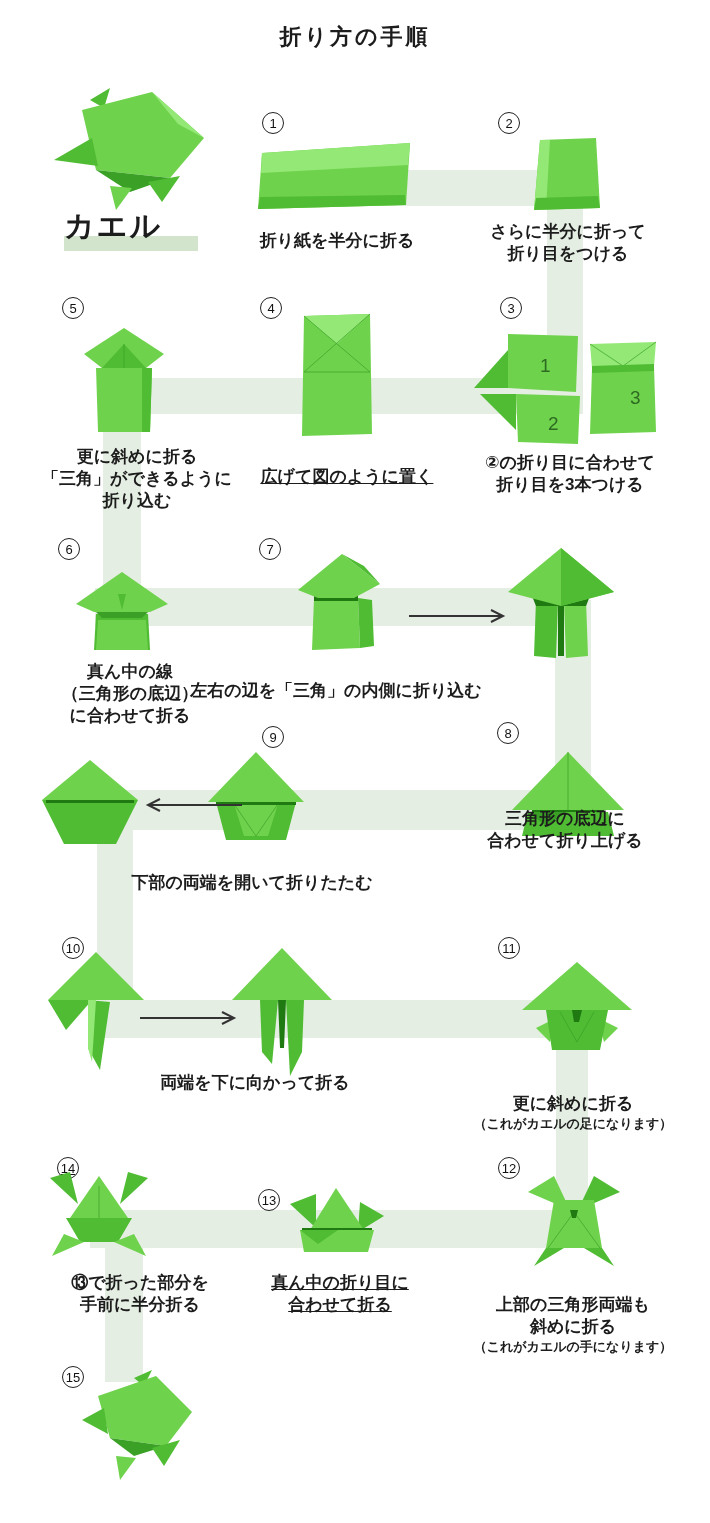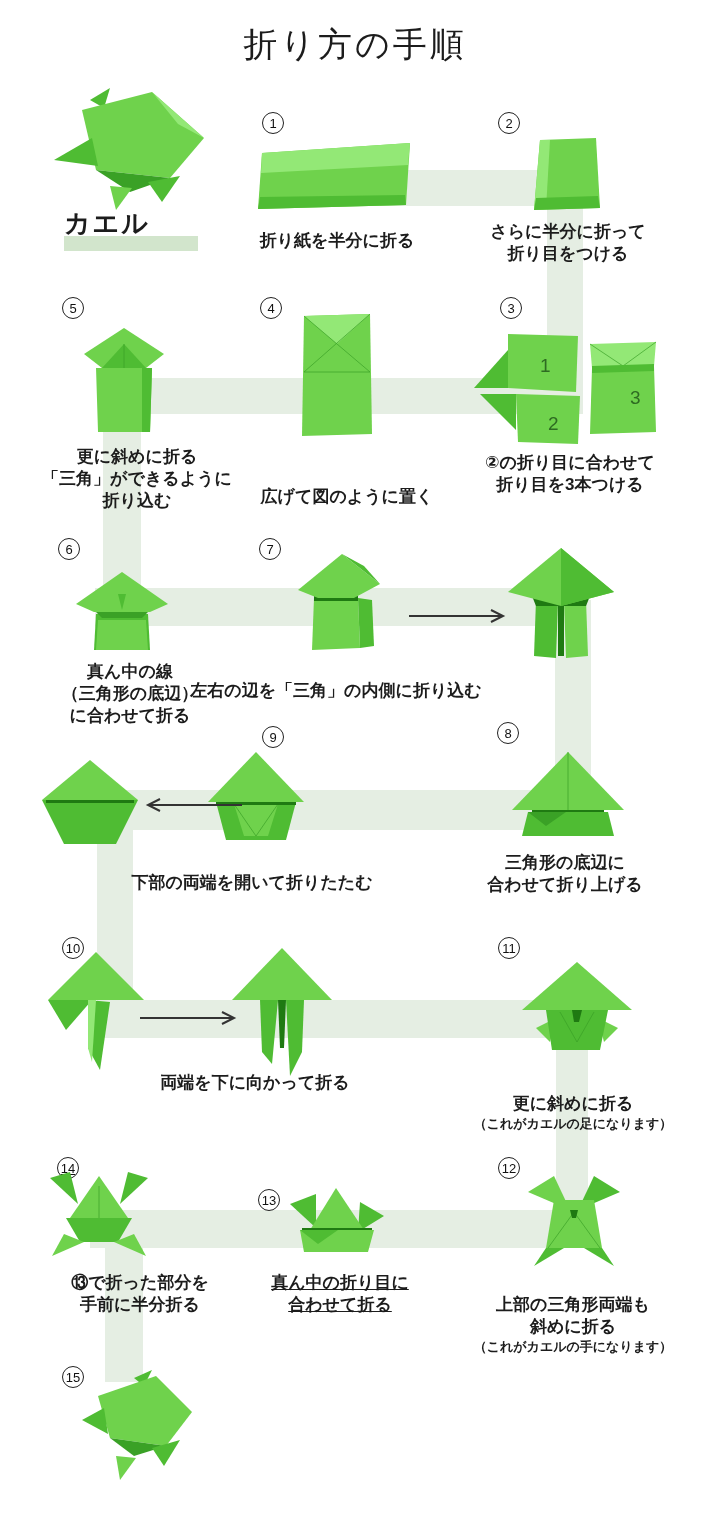--- a/index.html
+++ b/index.html
@@ -16,24 +16,24 @@
     font-size:13px;font-weight:400;background:#fff;color:#111;
   }
   .cap{
     position:absolute;text-align:center;font-weight:700;font-size:17px;
     line-height:1.3;white-space:pre-line;color:var(--ink,#1c1c1c);
   }
   .cap .note{display:block;font-size:13px;margin-top:1px;white-space:nowrap;}
   .final-cap{position:absolute;font-weight:700;font-size:23px;letter-spacing:1px;}
   #title{
     position:absolute;left:0;top:22px;width:710px;text-align:center;
-    font-size:34px;font-weight:400;letter-spacing:3px;
+    font-size:22px;font-weight:700;letter-spacing:3px;
   }
   #hero-label{
-    position:absolute;left:64px;top:206px;font-size:26px;font-weight:700;
+    position:absolute;left:64px;top:206px;font-size:30px;font-weight:700;
     letter-spacing:2px;z-index:3;
   }
   #hero-bar{position:absolute;left:64px;top:236px;width:134px;height:15px;background:var(--hl,#d2e5cc);z-index:2;}
   .arrow{position:absolute;}
   .arrow polyline, .arrow line{stroke:#333;stroke-width:2;fill:none;}
   svg .pp{fill:var(--g1,#6fd24c);} svg .pm{fill:var(--g2,#4fbc33);}
   svg .pd{fill:var(--g3,#3aa126);} svg .pl{fill:var(--g4,#93e876);}
   svg .ps{fill:var(--g5,#1f7a12);}
   svg .crease{stroke:var(--g3,#3aa126);stroke-width:1;fill:none;opacity:.7;}
   svg .mark{fill:#2e6b22;font-size:19px;font-weight:400;font-family:"Liberation Sans",sans-serif;}
@@ -115,21 +115,21 @@
   <span class="num" style="left:260px;top:297px;">
       <span>4</span>
     </span>
   <svg class="photo" style="left:302px;top:314px;" width="70" height="124" viewBox="0 0 70 124">
     <polygon class="pp" points="2,2 68,0 70,120 0,122"></polygon>
     <polygon class="pl" points="2,2 68,0 35,30"></polygon>
     <line class="crease" x1="2" y1="2" x2="68" y2="58"></line>
     <line class="crease" x1="68" y1="0" x2="2" y2="58"></line>
     <line class="crease" x1="2" y1="58" x2="68" y2="58"></line>
   </svg>
-  <div class="cap" style="left:227px;top:486px;width:240px;">広げて図のように置く</div>
+  <div class="cap" style="left:227px;top:466px;width:240px;text-decoration:underline;">広げて図のように置く</div>
 
   <span class="num" style="left:62px;top:297px;">
       <span>5</span>
     </span>
   <svg class="photo" style="left:84px;top:328px;" width="80" height="106" viewBox="0 0 80 106">
     <polygon class="pp" points="12,40 68,40 66,104 14,104"></polygon>
     <polygon class="pm" points="58,40 68,40 66,104 58,104"></polygon>
     <polygon class="pp" points="0,26 40,0 80,26 62,40 18,40"></polygon>
     <polygon class="pm" points="18,40 40,16 62,40"></polygon>
     <line class="crease" x1="40" y1="16" x2="40" y2="40"></line>
@@ -179,21 +179,21 @@
   <span class="num" style="left:497px;top:722px;">
       <span>8</span>
     </span>
   <svg class="photo" style="left:512px;top:752px;" width="112" height="90" viewBox="0 0 112 90">
     <polygon class="ps" points="20,56 92,56 92,62 20,62"></polygon>
     <polygon class="pm" points="16,60 96,60 102,84 10,84"></polygon>
     <polygon class="pd" points="16,60 54,60 34,74"></polygon>
     <polygon class="pp" points="56,0 112,58 0,58"></polygon>
     <line class="crease" x1="56" y1="0" x2="56" y2="58"></line>
   </svg>
-  <div class="cap" style="left:445px;top:852px;width:240px;font-family:Liberation Serif, serif;">三角形の底辺に
+  <div class="cap" style="left:445px;top:808px;width:240px;font-family:Liberation Serif, serif;">三角形の底辺に
 合わせて折り上げる</div>
 
   <span class="num" style="left:262px;top:726px;">
       <span>9</span>
     </span>
   <svg class="photo" style="left:208px;top:752px;" width="96" height="96" viewBox="0 0 96 96">
     <polygon class="pm" points="8,50 88,50 78,88 18,88"></polygon>
     <polygon class="pp" points="26,52 70,52 60,84 36,84"></polygon>
     <line class="crease" x1="26" y1="52" x2="48" y2="84"></line>
     <line class="crease" x1="70" y1="52" x2="48" y2="84"></line>

